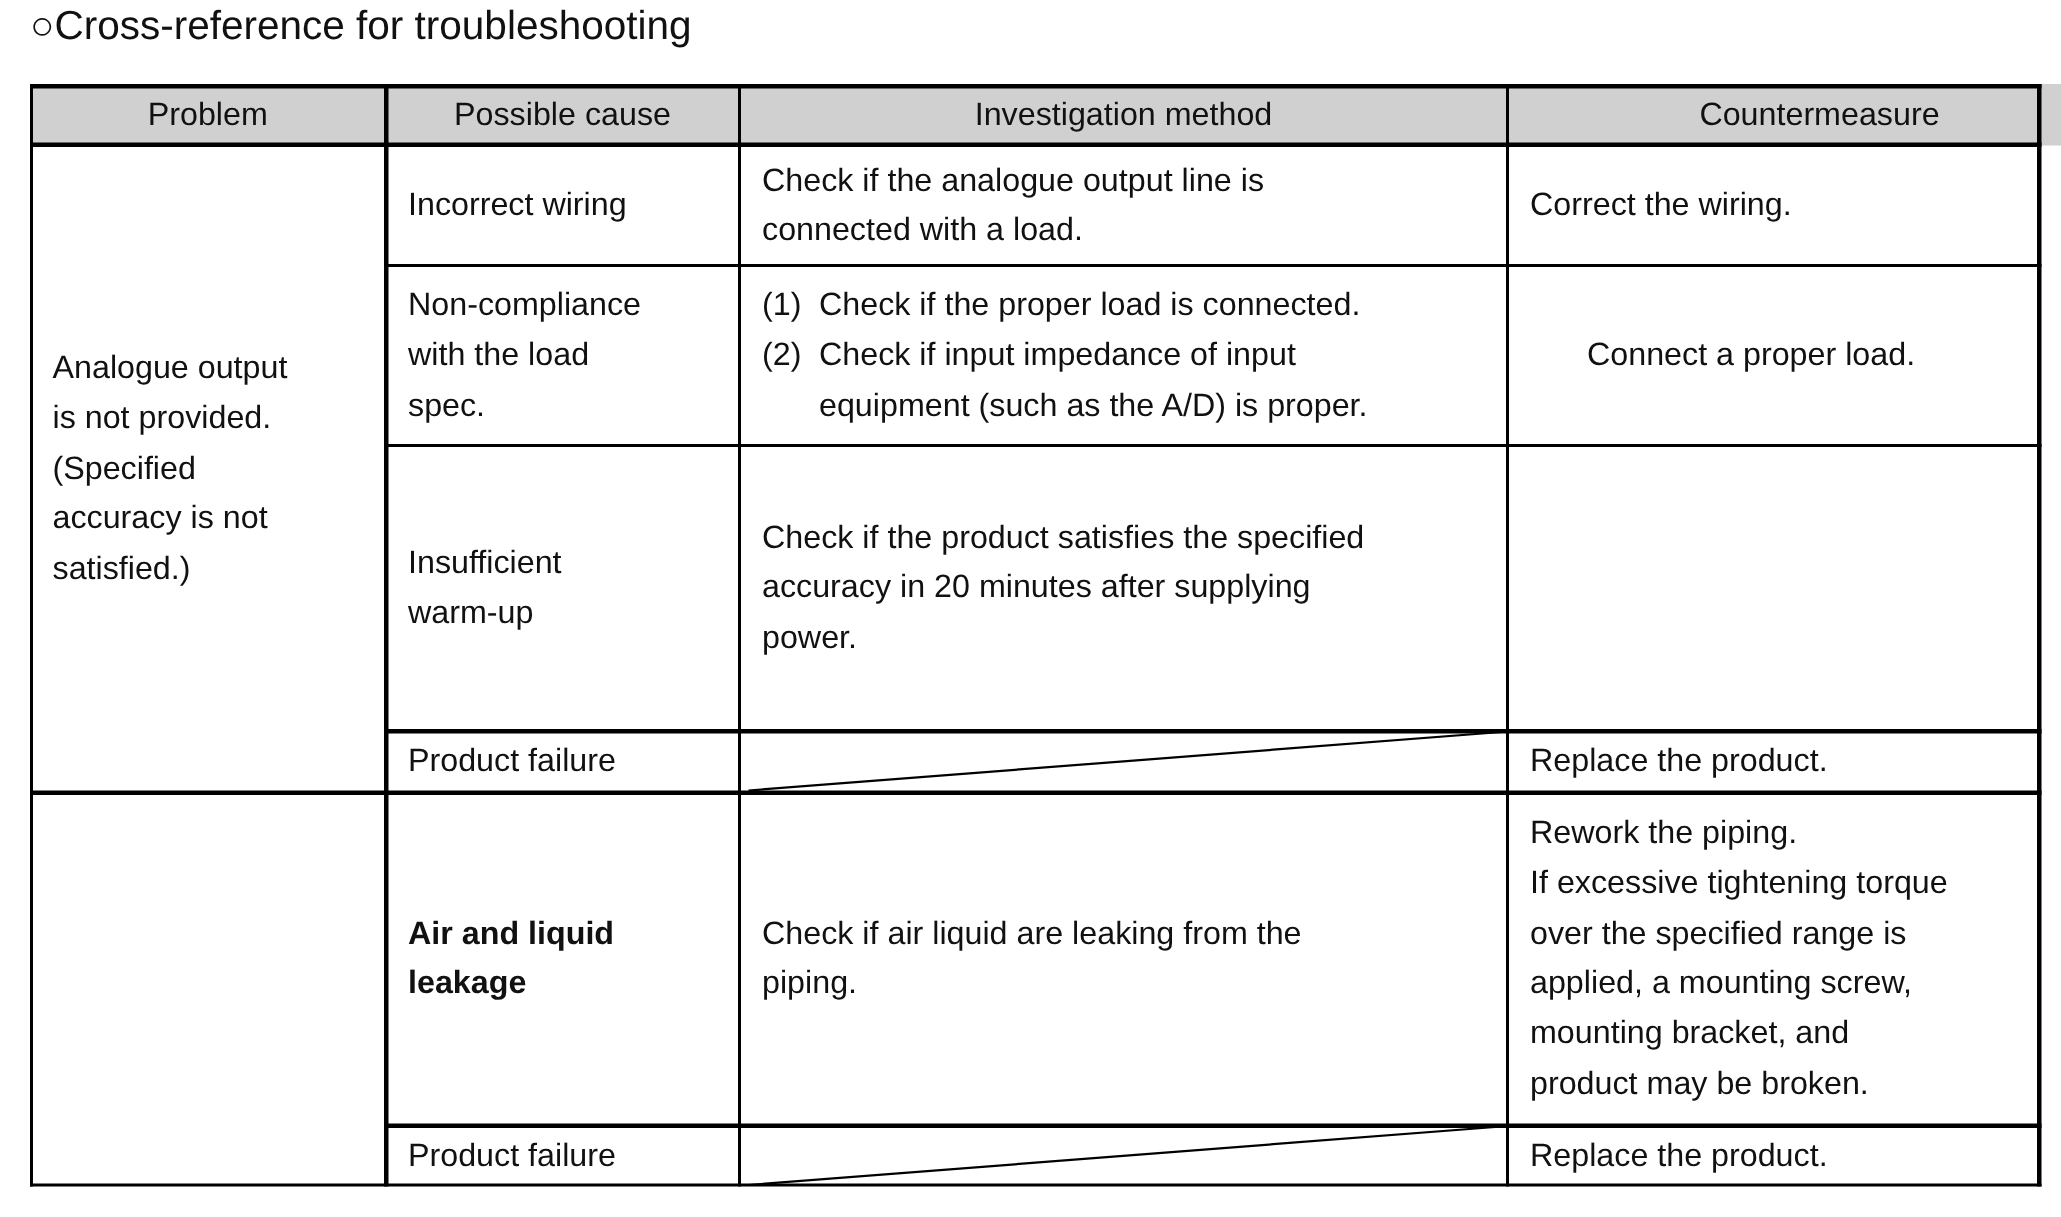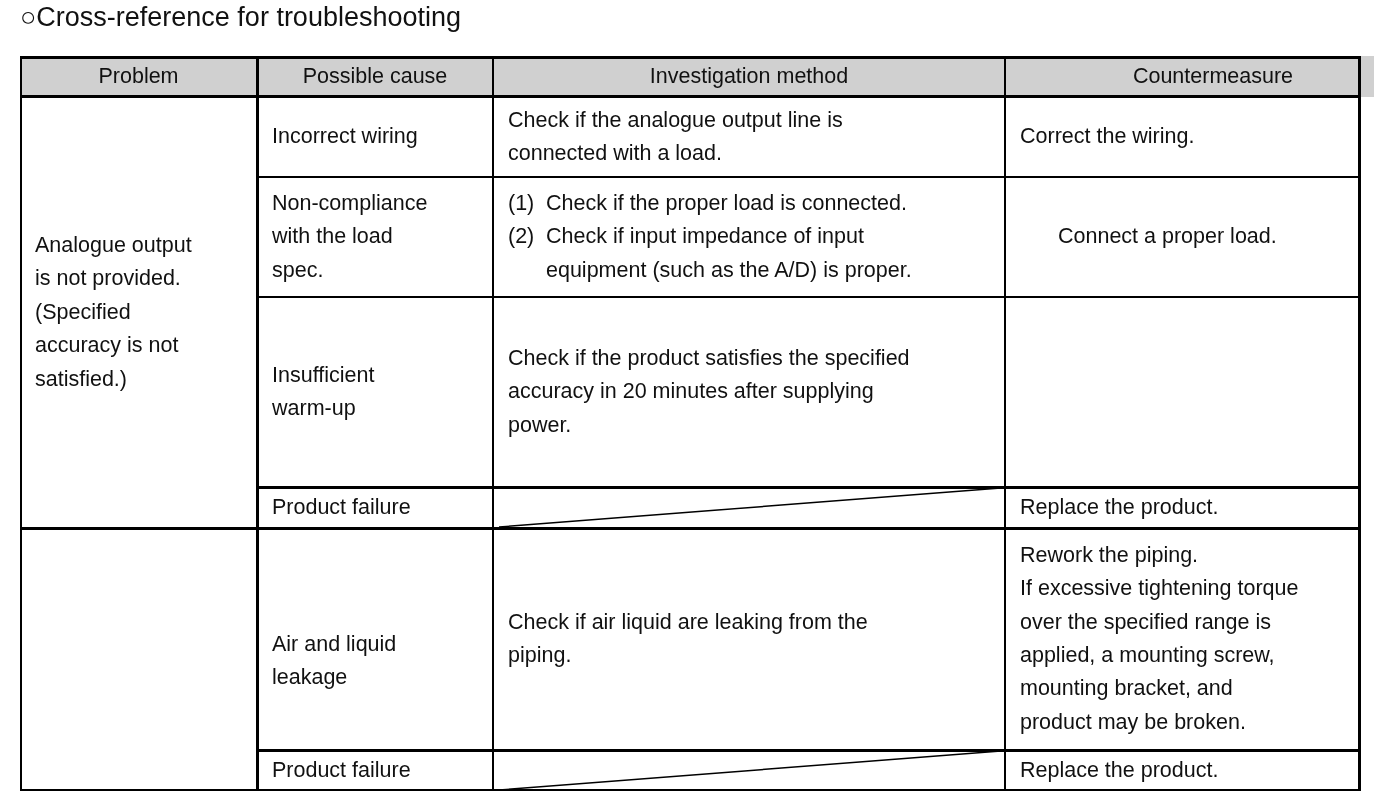--- a/index.html
+++ b/index.html
@@ -90,21 +90,21 @@
   <div class="cell" style="left:237px;top:431px;width:236px;height:41px;">
       <div class="txt">Product failure</div>
     </div>
   <svg class="diag" style="left:473px;top:431px;" width="512" height="41">
       <line x1="6" y1="40" x2="508" y2="1" stroke="#000" stroke-width="1.5"></line>
     </svg>
   <div class="cell" style="left:985px;top:431px;width:356px;height:41px;">
       <div class="txt">Replace the product.</div>
     </div>
 
-  <div class="cell" style="left:237px;top:494px;width:237px;height:222px;">
+  <div class="cell" style="left:237px;top:472px;width:237px;height:222px;font-weight:bold;">
       <div class="txt">Air and liquid
 leakage</div>
     </div>
   <div class="cell" style="left:473px;top:472px;width:512px;height:222px;">
       <div class="txt">Check if air liquid are leaking from the
 piping.</div>
     </div>
   <div class="cell" style="left:985px;top:472px;width:404px;height:222px;">
       <div class="txt">Rework the piping.
 If excessive tightening torque

